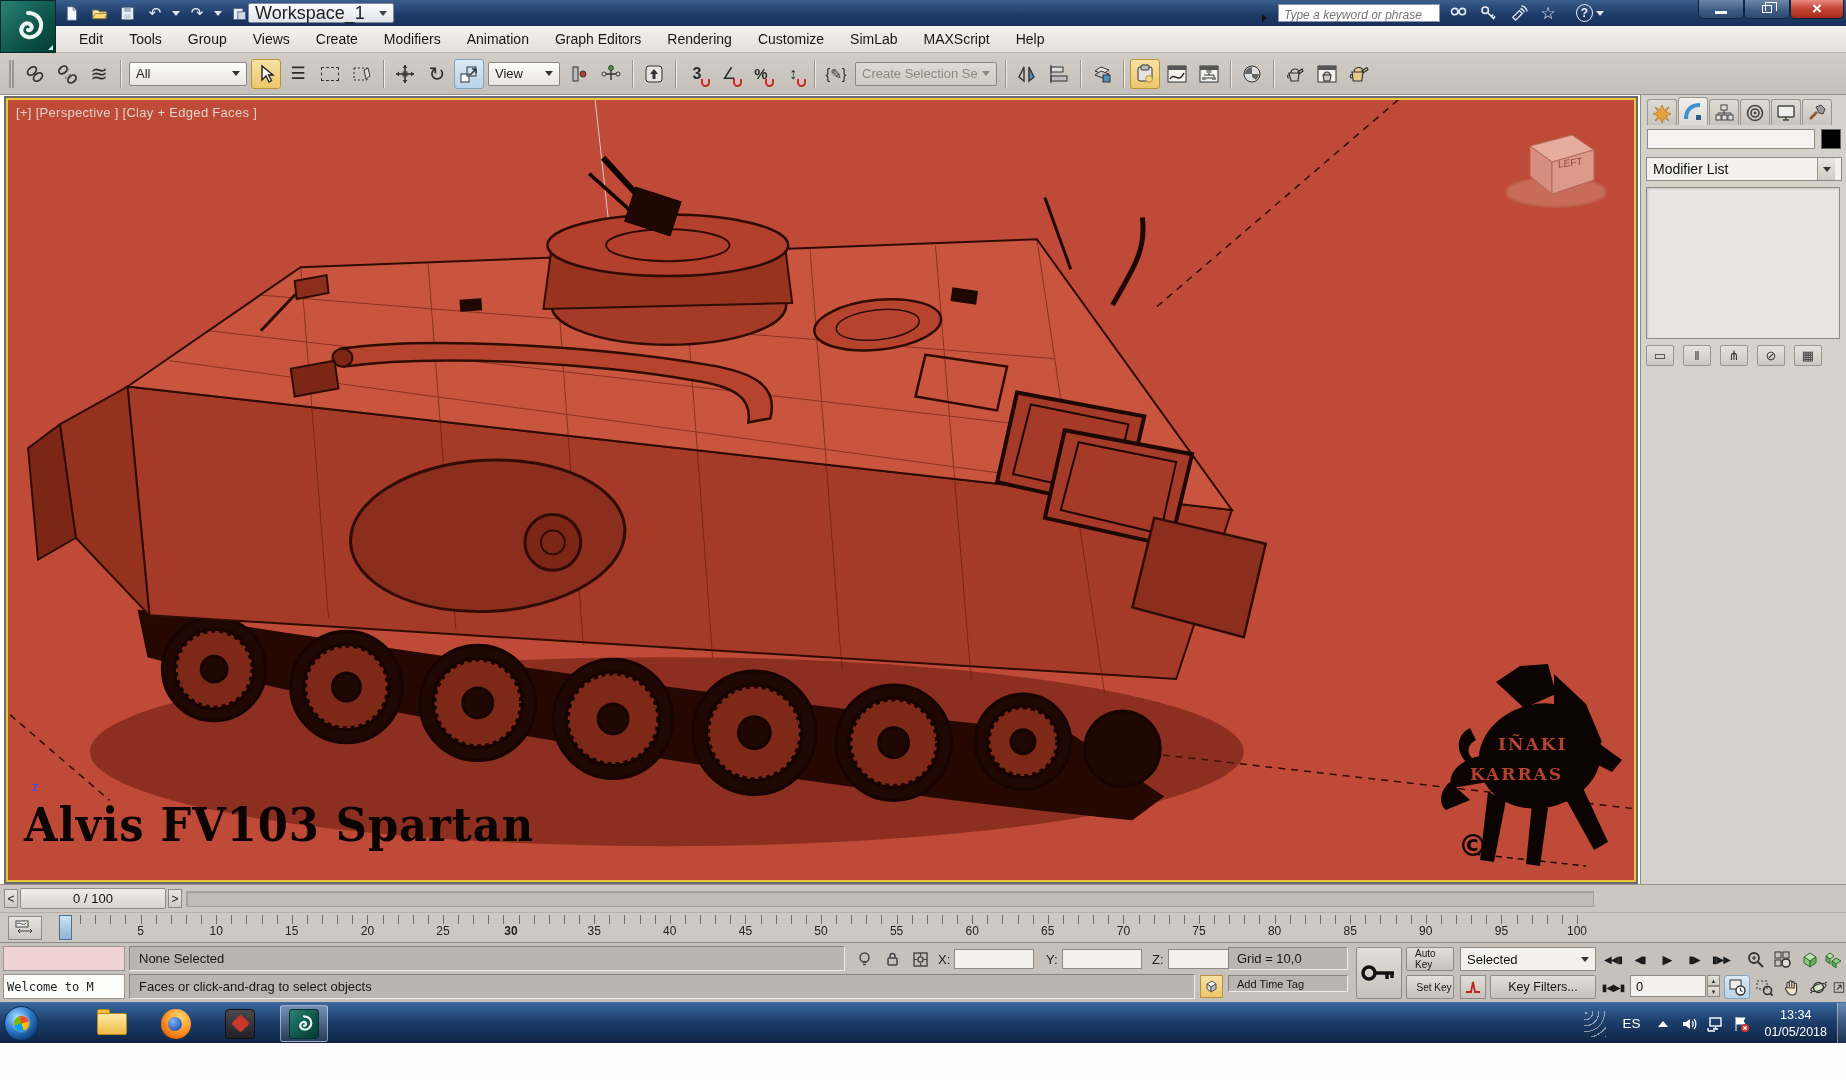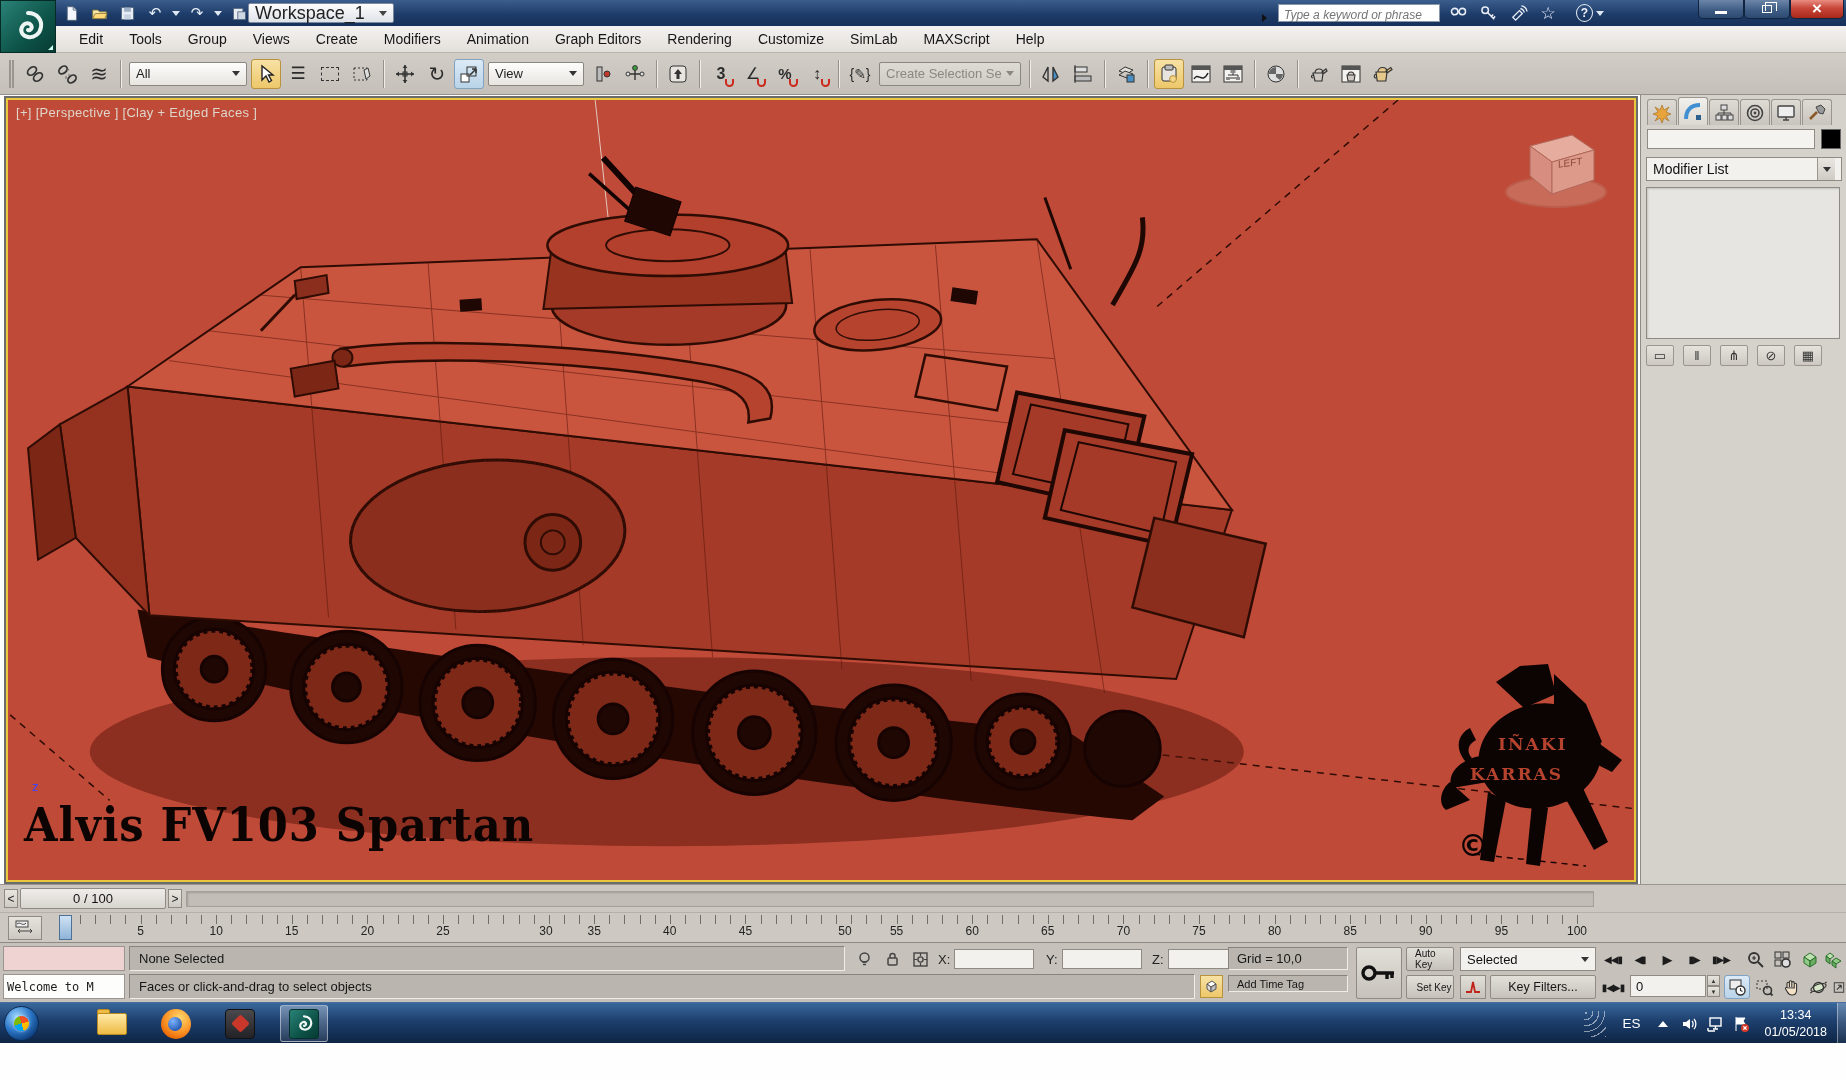--- a/index.html
+++ b/index.html
@@ -373,21 +373,21 @@
         </svg>
     </div>
     <div class="tbtn" style="font-size:20px">↻</div>
     <div class="tbtn on2">
       <svg viewBox="0 0 22 22">
           <rect x="3" y="11" width="8" height="8" fill="#fff" stroke="#333"></rect>
           <rect x="9" y="4" width="9" height="9" fill="none" stroke="#333"></rect>
           <path d="M12 12L18 6M18 6h-4M18 6v4" stroke="#333" stroke-width="1.5"></path>
         </svg>
     </div>
-    <div class="tdd" style="width:96px">
+    <div class="tdd" style="width:72px">
       <span>View</span>
       <span class="darr"></span>
     </div>
     <div class="tbtn">
       <svg viewBox="0 0 22 22">
           <rect x="5" y="4" width="5" height="14" fill="#bbb" stroke="#333"></rect>
           <circle cx="15" cy="11" r="3" fill="#c0392b" stroke="#333"></circle>
         </svg>
     </div>
     <div class="tbtn">
@@ -731,25 +731,25 @@
           <path d="M4 12h14M6 10l-2 2 2 2M16 10l2 2-2 2" stroke="#444" fill="none"></path>
         </svg>
     </div>
     <div class="rulerticks">
         <span class="tick-label" style="left: 65px;">0</span>
         <span class="tick-label" style="left: 140.6px;">5</span>
         <span class="tick-label" style="left: 216.2px;">10</span>
         <span class="tick-label" style="left: 291.8px;">15</span>
         <span class="tick-label" style="left: 367.4px;">20</span>
         <span class="tick-label" style="left: 443px;">25</span>
-        <span class="tick-label" style="left: 546px;">30</span>
+        <span class="tick-label" style="left: 511px; font-weight: bold;">30</span>
         <span class="tick-label" style="left: 594.2px;">35</span>
         <span class="tick-label" style="left: 669.8px;">40</span>
         <span class="tick-label" style="left: 745.4px;">45</span>
-        <span class="tick-label" style="left: 821px; margin-left: 24px;">50</span>
+        <span class="tick-label" style="left: 821px;">50</span>
         <span class="tick-label" style="left: 896.6px;">55</span>
         <span class="tick-label" style="left: 972.2px;">60</span>
         <span class="tick-label" style="left: 1047.8px;">65</span>
         <span class="tick-label" style="left: 1123.4px;">70</span>
         <span class="tick-label" style="left: 1199px;">75</span>
         <span class="tick-label" style="left: 1274.6px;">80</span>
         <span class="tick-label" style="left: 1350.2px;">85</span>
         <span class="tick-label" style="left: 1425.8px;">90</span>
         <span class="tick-label" style="left: 1501.4px;">95</span>
         <span class="tick-label" style="left: 1577px;">100</span>

